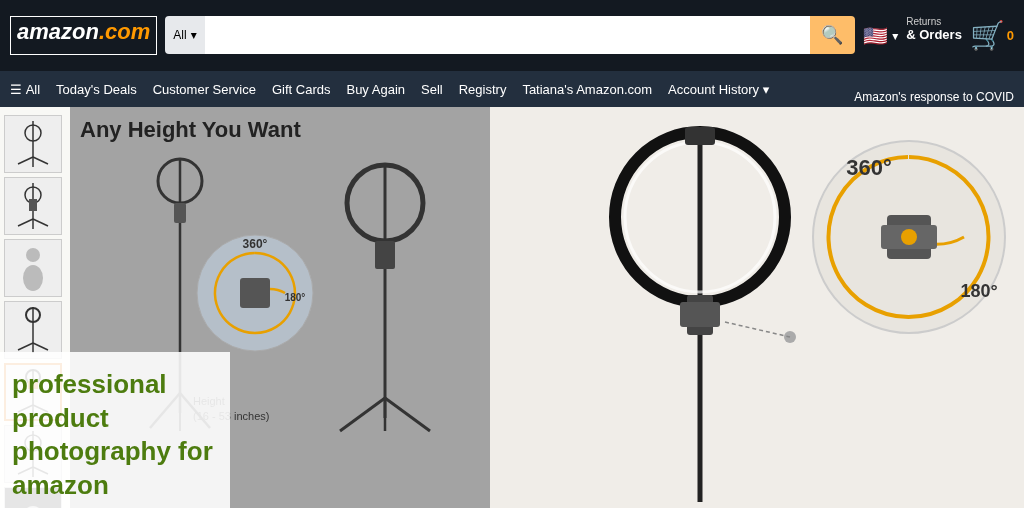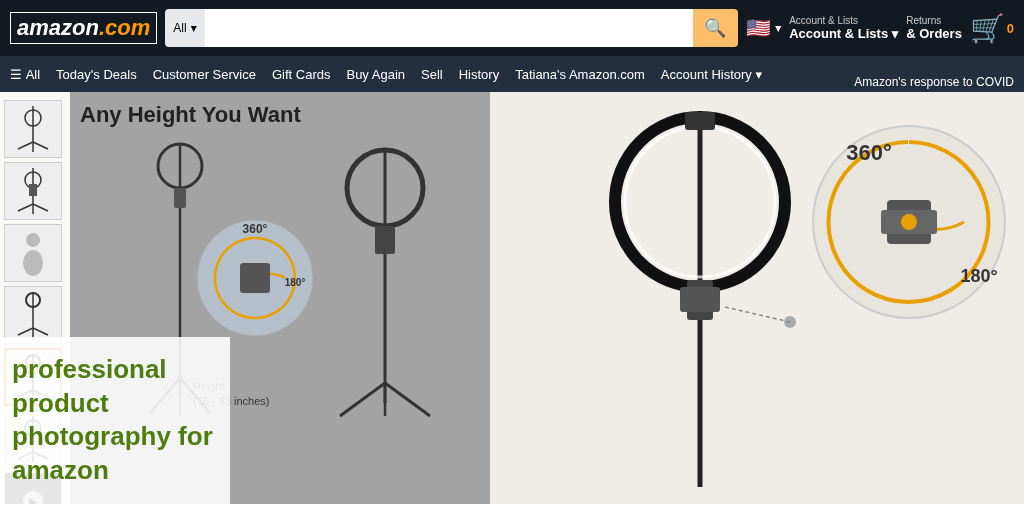--- a/index.html
+++ b/index.html
@@ -1,23 +1,22 @@
 <!DOCTYPE html>
 <html><head>
   <meta charset="utf-8">
   <style>
     * { margin: 0; padding: 0; box-sizing: border-box; }
     body { font-family: Arial, sans-serif; width: 1024px; height: 508px; overflow: hidden; background: #fff; }
 
     
     .top-nav {
       background: #131921;
-      height: 56px;
-      display: flex;
-      align-items: center;
+      height: 71px;
+      display: flex;
       padding: 16px 10px;
       gap: 8px;
     }
     .amazon-logo {
       color: #fff;
       font-size: 22px;
       font-weight: bold;
       font-style: italic;
       border: 1px solid #fff;
       padding: 2px 6px;
@@ -233,24 +232,20 @@
     <button class="search-btn">
       <span style="font-size:18px;">🔍</span>
     </button>
   </div>
 
   <div class="flag-area">
     <span class="flag">🇺🇸</span>
     <span style="color:#fff;font-size:12px;">▾</span>
   </div>
 
-  <div class="nav-right-item">
-    <span class="line1">Account &amp; Lists</span>
-    <span class="line2">Account &amp; Lists ▾</span>
-  </div>
 
   <div class="nav-right-item">
     <span class="line1">Returns</span>
     <span class="line2">&amp; Orders</span>
   </div>
 
   <div class="cart-area">
     <span class="cart-icon">🛒</span>
     <span class="cart-count">0</span>
   </div>
@@ -270,21 +265,21 @@
   <div class="second-nav-item">
     <span>Gift Cards</span>
   </div>
   <div class="second-nav-item">
     <span>Buy Again</span>
   </div>
   <div class="second-nav-item">
     <span>Sell</span>
   </div>
   <div class="second-nav-item">
-    <span>History</span>
+    <span>Registry</span>
   </div>
   <div class="second-nav-item">
     <span>Tatiana's Amazon.com</span>
   </div>
   <div class="second-nav-item">
     <span>Account History ▾</span>
   </div>
   <div class="covid-notice second-nav-item">
     <span>Amazon's response to COVID</span>
   </div>

